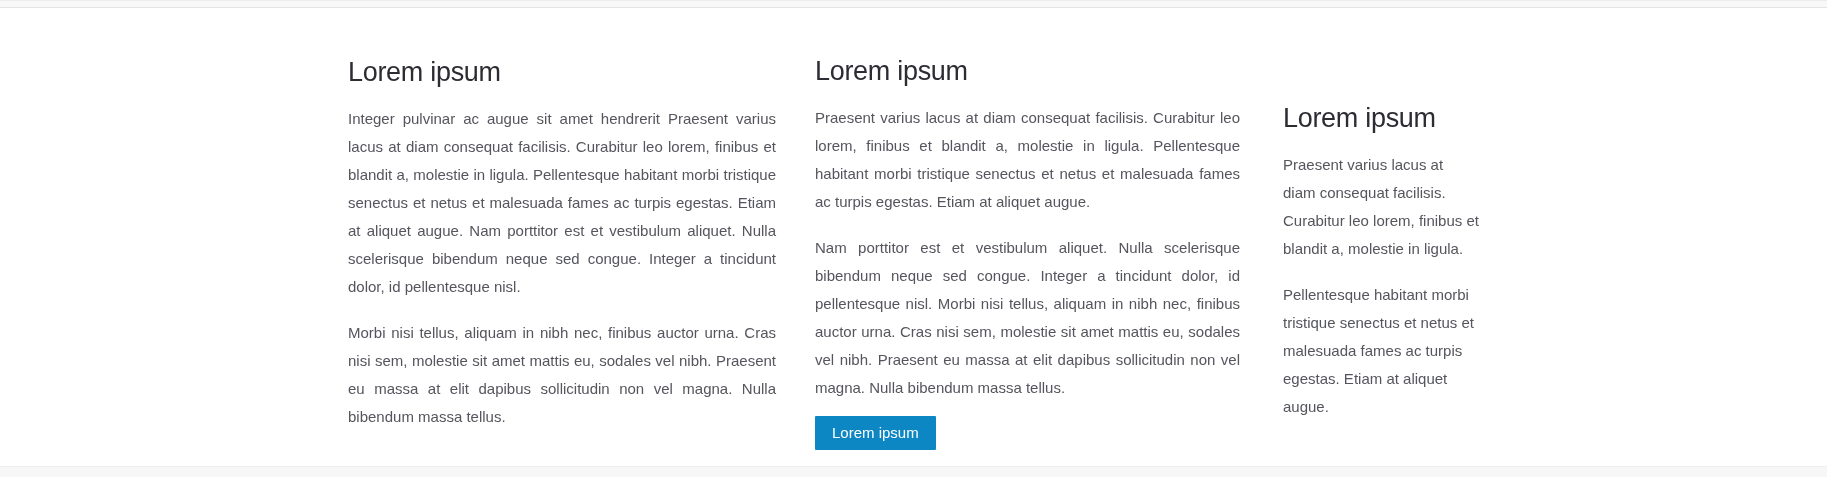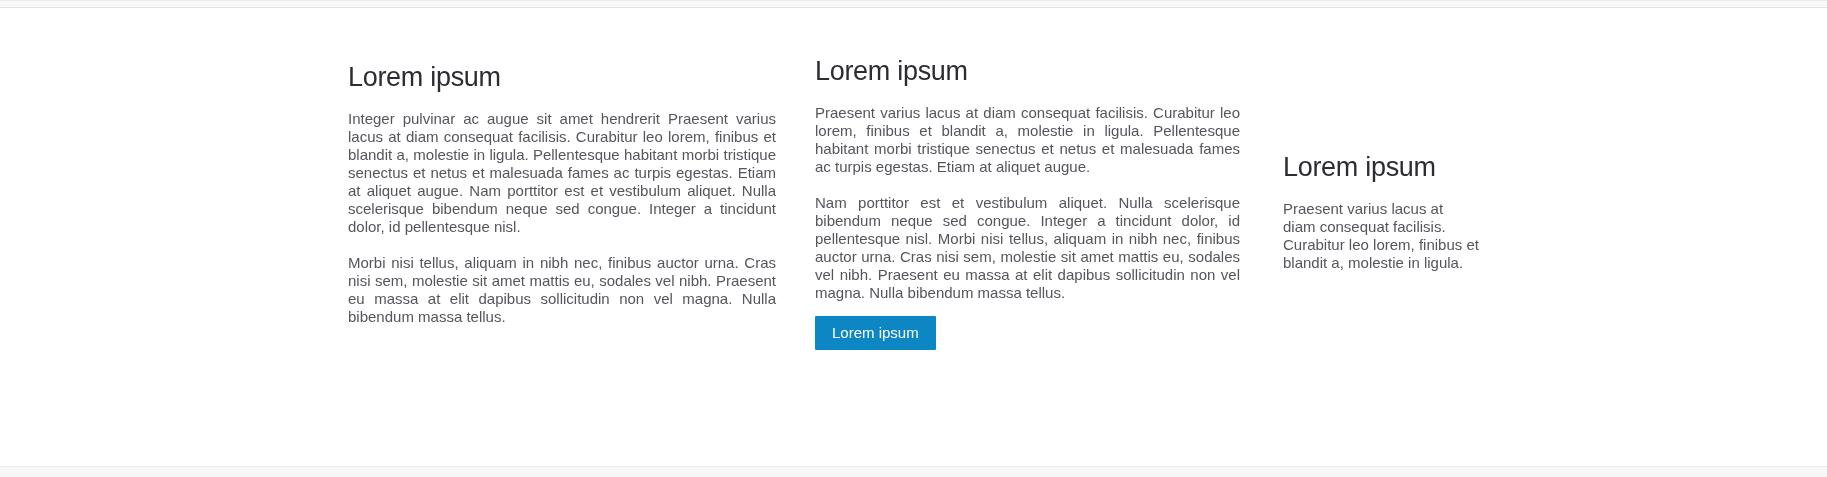--- a/index.html
+++ b/index.html
@@ -65,21 +65,21 @@
   .col h2 {
     margin: 0 0 17px 0;
     font-size: 27px;
     font-weight: 500;
     letter-spacing: -0.3px;
     color: #2d2c33;
   }
   .col p {
     margin: 0;
     font-size: 15px;
-    line-height: 18px;
+    line-height: 28px;
     color: #55555d;
   }
   .col p + p {
     margin-top: 18px;
   }
   .col-1 p, .col-2 p {
     text-align: justify;
   }
   .col-3 p {
     text-align: left;
@@ -115,18 +115,19 @@
     <div class="col col-2">
       <h2>Lorem ipsum</h2>
       <p>Praesent varius lacus at diam consequat facilisis. Curabitur leo lorem, finibus et blandit a, molestie in ligula. Pellentesque habitant morbi tristique senectus et netus et malesuada fames ac turpis egestas. Etiam at aliquet augue.</p>
       <p>Nam porttitor est et vestibulum aliquet. Nulla scelerisque bibendum neque sed congue. Integer a tincidunt dolor, id pellentesque nisl. Morbi nisi tellus, aliquam in nibh nec, finibus auctor urna. Cras nisi sem, molestie sit amet mattis eu, sodales vel nibh. Praesent eu massa at elit dapibus sollicitudin non vel magna. Nulla bibendum massa tellus.</p>
       <button class="cta-button">Lorem ipsum</button>
     </div>
 
     <div class="col col-3">
       <h2>Lorem ipsum</h2>
       <p>Praesent varius lacus at diam consequat facilisis. Curabitur leo lorem, finibus et blandit a, molestie in ligula.</p>
+      <p>Pellentesque habitant morbi tristique senectus et netus et malesuada fames ac turpis egestas. Etiam at aliquet augue.</p>
     </div>
 
   </div>
 </div>
 
 <div class="bottom-strip"></div>
 
 </body></html>

